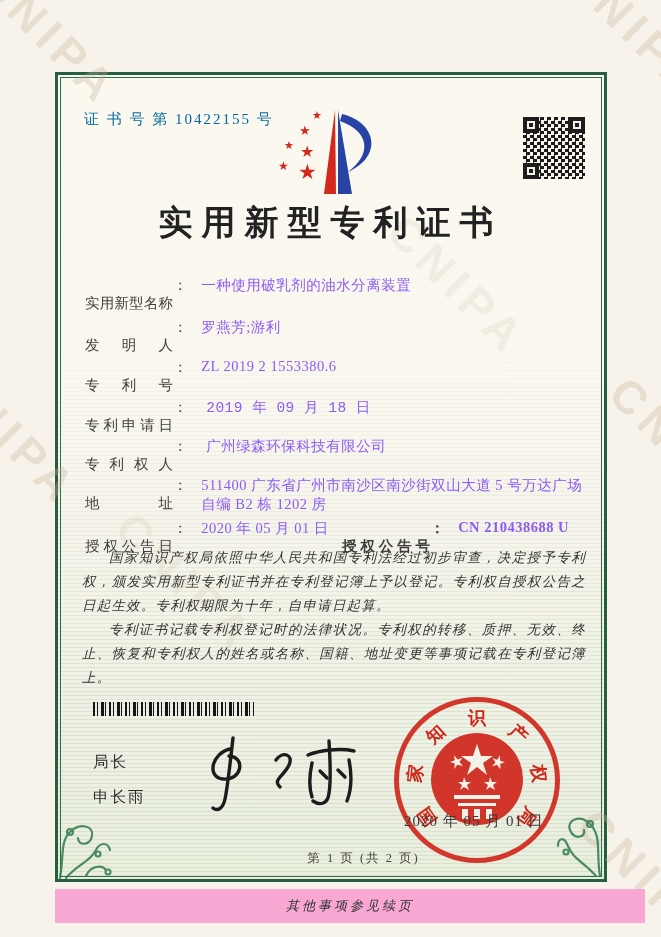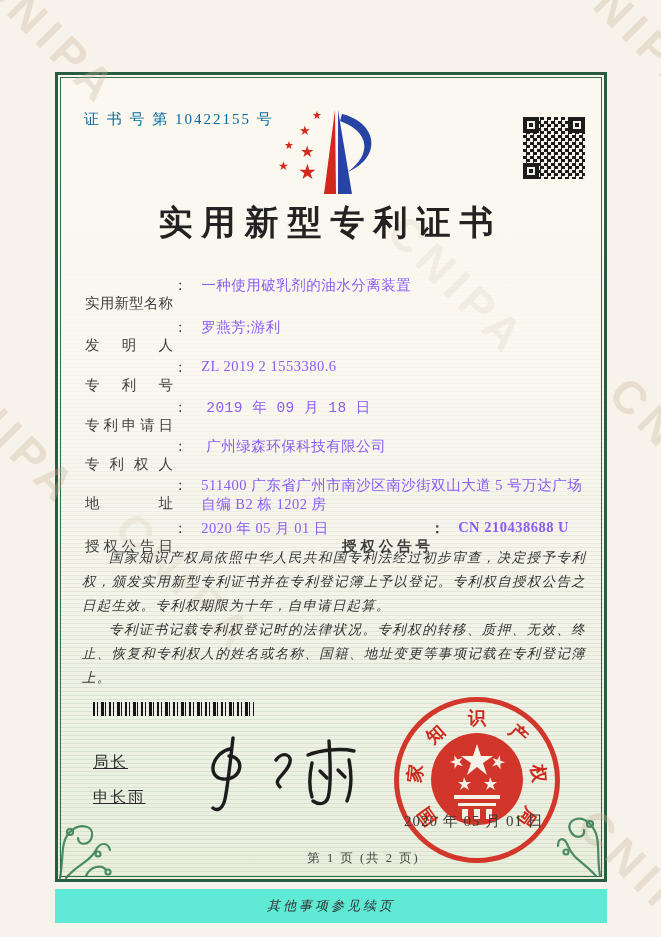--- a/index.html
+++ b/index.html
@@ -60,36 +60,36 @@
          font-style:italic;color:#343434;text-align:justify;}
   .legal p{margin:0;text-indent:2em;}
   
   .barcode{left:93px;top:702px;width:161px;height:14px;z-index:6;
     background:repeating-linear-gradient(90deg,
       #151515 0 2px,transparent 2px 4px,#151515 4px 5px,transparent 5px 8px,
       #151515 8px 11px,transparent 11px 12px,#151515 12px 13px,transparent 13px 16px);}
   
   .director{left:93px;top:752px;z-index:6;font-family:"Liberation Sans","DejaVu Sans",sans-serif;
             font-size:15.5px;color:#2c2c2c;letter-spacing:2px;}
-  .director div{margin-bottom:14px;text-decoration:underline;}
+  .director div{margin-bottom:14px;}
   .sig-svg{left:196px;top:733px;z-index:6;}
   
   .seal{left:394px;top:697px;width:166px;height:166px;z-index:7;}
   .seal-ring{position:absolute;inset:0;border:5px solid #d0271b;border-radius:50%;opacity:.92;}
   .seal-char{position:absolute;left:73px;top:73px;width:20px;height:20px;
              color:#d0271b;font-weight:bold;font-size:18px;line-height:20px;text-align:center;
              font-family:"Liberation Sans","DejaVu Sans",sans-serif;}
   .seal-date{left:404px;top:812px;z-index:8;font-size:15px;letter-spacing:1px;color:#3a3a3a;white-space:nowrap;}
   
   .orn{z-index:5;opacity:.85;}
   .orn-l{left:56px;top:792px;}
   .orn-r{left:556px;top:788px;transform:scaleX(-1);}
   
   .page-info{left:0;top:850px;width:661px;z-index:6;text-align:center;font-size:12.5px;letter-spacing:2px;color:#444;margin-left:33px;}
-  .foot-band{left:55px;top:889px;width:552px;height:34px;z-index:6;background:#5eead4;}
+  .foot-band{left:55px;top:889px;width:552px;height:34px;z-index:6;background:#f9a8d4;padding-left:38px;}
   .foot-note{position:absolute;left:0;top:8px;width:100%;text-align:center;
              font-size:13px;letter-spacing:3px;color:#333;font-style:italic;}
 </style>
 </head>
 <body>
 
 <div class="wm wm1">CNIPA</div>
 <div class="wm wm2">CNIPA</div>
 <div class="wm wm3">CNIPA</div>
 <div class="wm wm4 faint">CNIPA</div>

